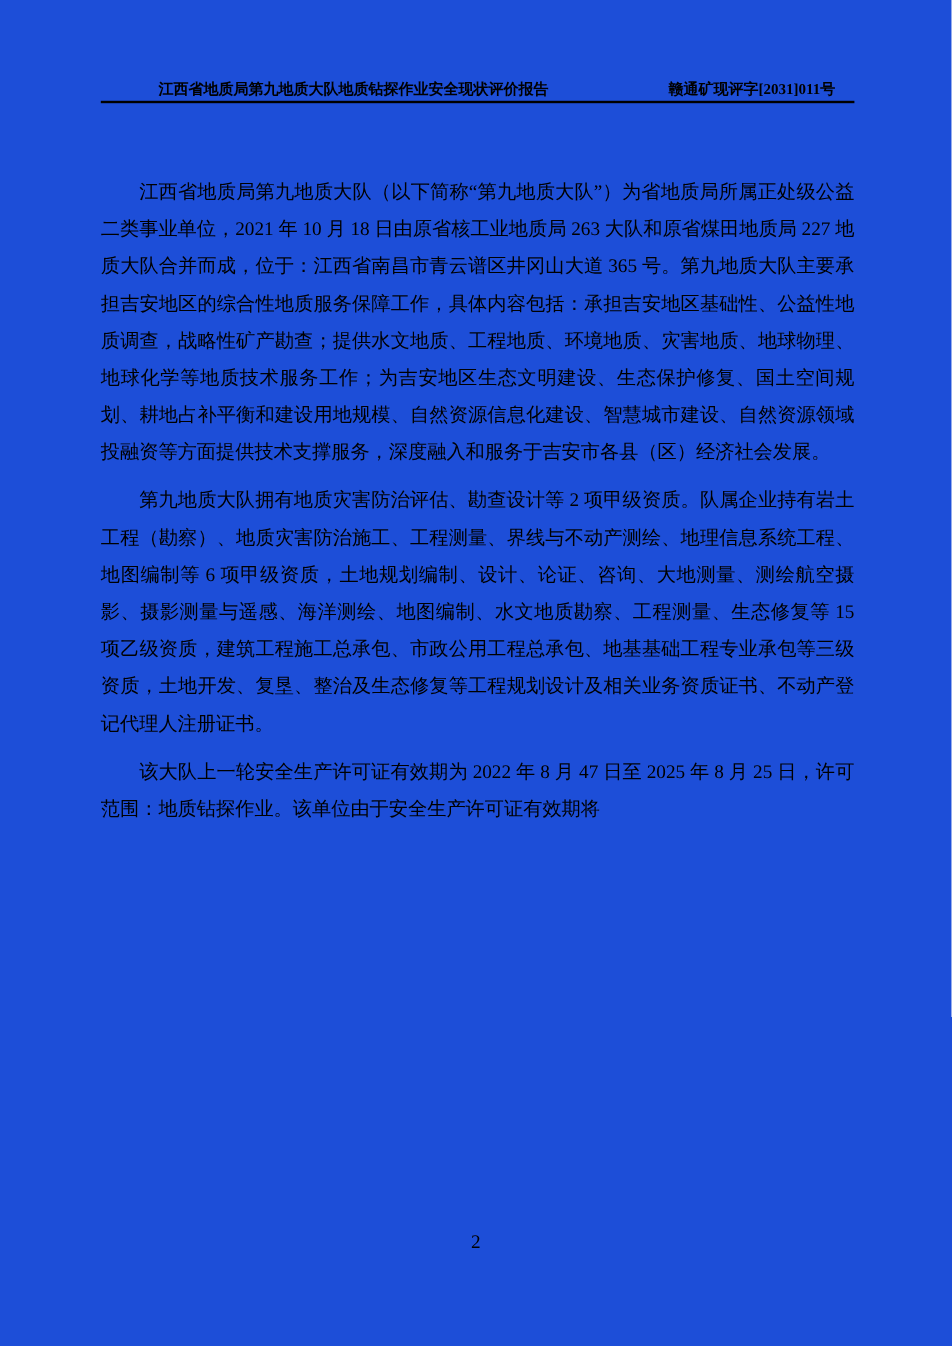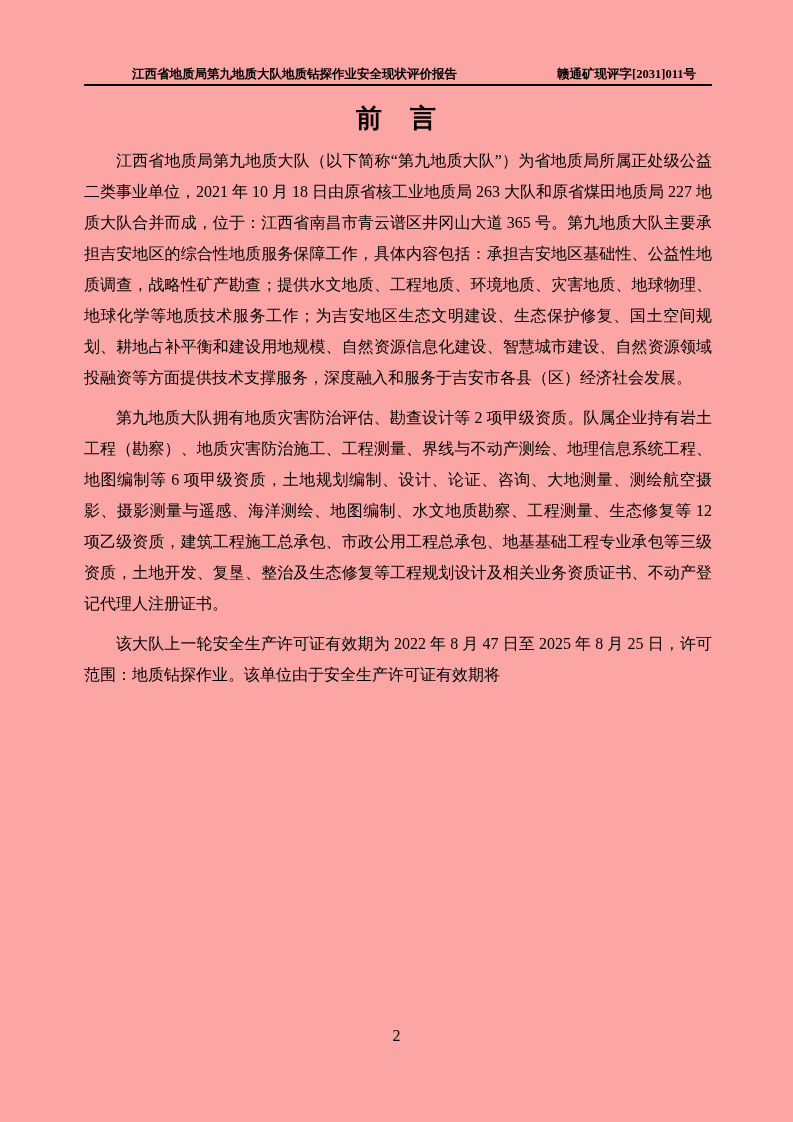--- a/index.html
+++ b/index.html
@@ -4,21 +4,21 @@
 <style>
   html, body {
     margin: 0;
     padding: 0;
     background: #ffffff;
   }
   .page {
     position: relative;
     width: 793px;
     height: 1122px;
-    background: #fca5a5;
+    background: #1d4ed8;
     color: #000000;
     font-family: "Liberation Serif", "DejaVu Serif", serif;
     overflow: hidden;
   }
   .header {
     position: absolute;
     top: 66px;
     left: 84px;
     width: 628px;
   }
@@ -78,23 +78,22 @@
 <div class="page">
 
   <div class="header">
     <div class="header-row">
       <span class="header-left">江西省地质局第九地质大队地质钻探作业安全现状评价报告</span>
       <span class="header-right">赣通矿现评字[2031]011号</span>
     </div>
     <div class="header-rule"></div>
   </div>
 
-  <h1 class="doc-title">前　言</h1>
 
   <div class="content">
     <p>江西省地质局第九地质大队（以下简称“第九地质大队”）为省地质局所属正处级公益二类事业单位，2021 年 10 月 18 日由原省核工业地质局 263 大队和原省煤田地质局 227 地质大队合并而成，位于：江西省南昌市青云谱区井冈山大道 365 号。第九地质大队主要承担吉安地区的综合性地质服务保障工作，具体内容包括：承担吉安地区基础性、公益性地质调查，战略性矿产勘查；提供水文地质、工程地质、环境地质、灾害地质、地球物理、地球化学等地质技术服务工作；为吉安地区生态文明建设、生态保护修复、国土空间规划、耕地占补平衡和建设用地规模、自然资源信息化建设、智慧城市建设、自然资源领域投融资等方面提供技术支撑服务，深度融入和服务于吉安市各县（区）经济社会发展。</p>
-    <p>第九地质大队拥有地质灾害防治评估、勘查设计等 2 项甲级资质。队属企业持有岩土工程（勘察）、地质灾害防治施工、工程测量、界线与不动产测绘、地理信息系统工程、地图编制等 6 项甲级资质，土地规划编制、设计、论证、咨询、大地测量、测绘航空摄影、摄影测量与遥感、海洋测绘、地图编制、水文地质勘察、工程测量、生态修复等 12 项乙级资质，建筑工程施工总承包、市政公用工程总承包、地基基础工程专业承包等三级资质，土地开发、复垦、整治及生态修复等工程规划设计及相关业务资质证书、不动产登记代理人注册证书。</p>
+    <p>第九地质大队拥有地质灾害防治评估、勘查设计等 2 项甲级资质。队属企业持有岩土工程（勘察）、地质灾害防治施工、工程测量、界线与不动产测绘、地理信息系统工程、地图编制等 6 项甲级资质，土地规划编制、设计、论证、咨询、大地测量、测绘航空摄影、摄影测量与遥感、海洋测绘、地图编制、水文地质勘察、工程测量、生态修复等 15 项乙级资质，建筑工程施工总承包、市政公用工程总承包、地基基础工程专业承包等三级资质，土地开发、复垦、整治及生态修复等工程规划设计及相关业务资质证书、不动产登记代理人注册证书。</p>
     <p>该大队上一轮安全生产许可证有效期为 2022 年 8 月 47 日至 2025 年 8 月 25 日，许可范围：地质钻探作业。该单位由于安全生产许可证有效期将</p>
   </div>
 
   <div class="page-number">2</div>
 
 </div>
 
 </body></html>

